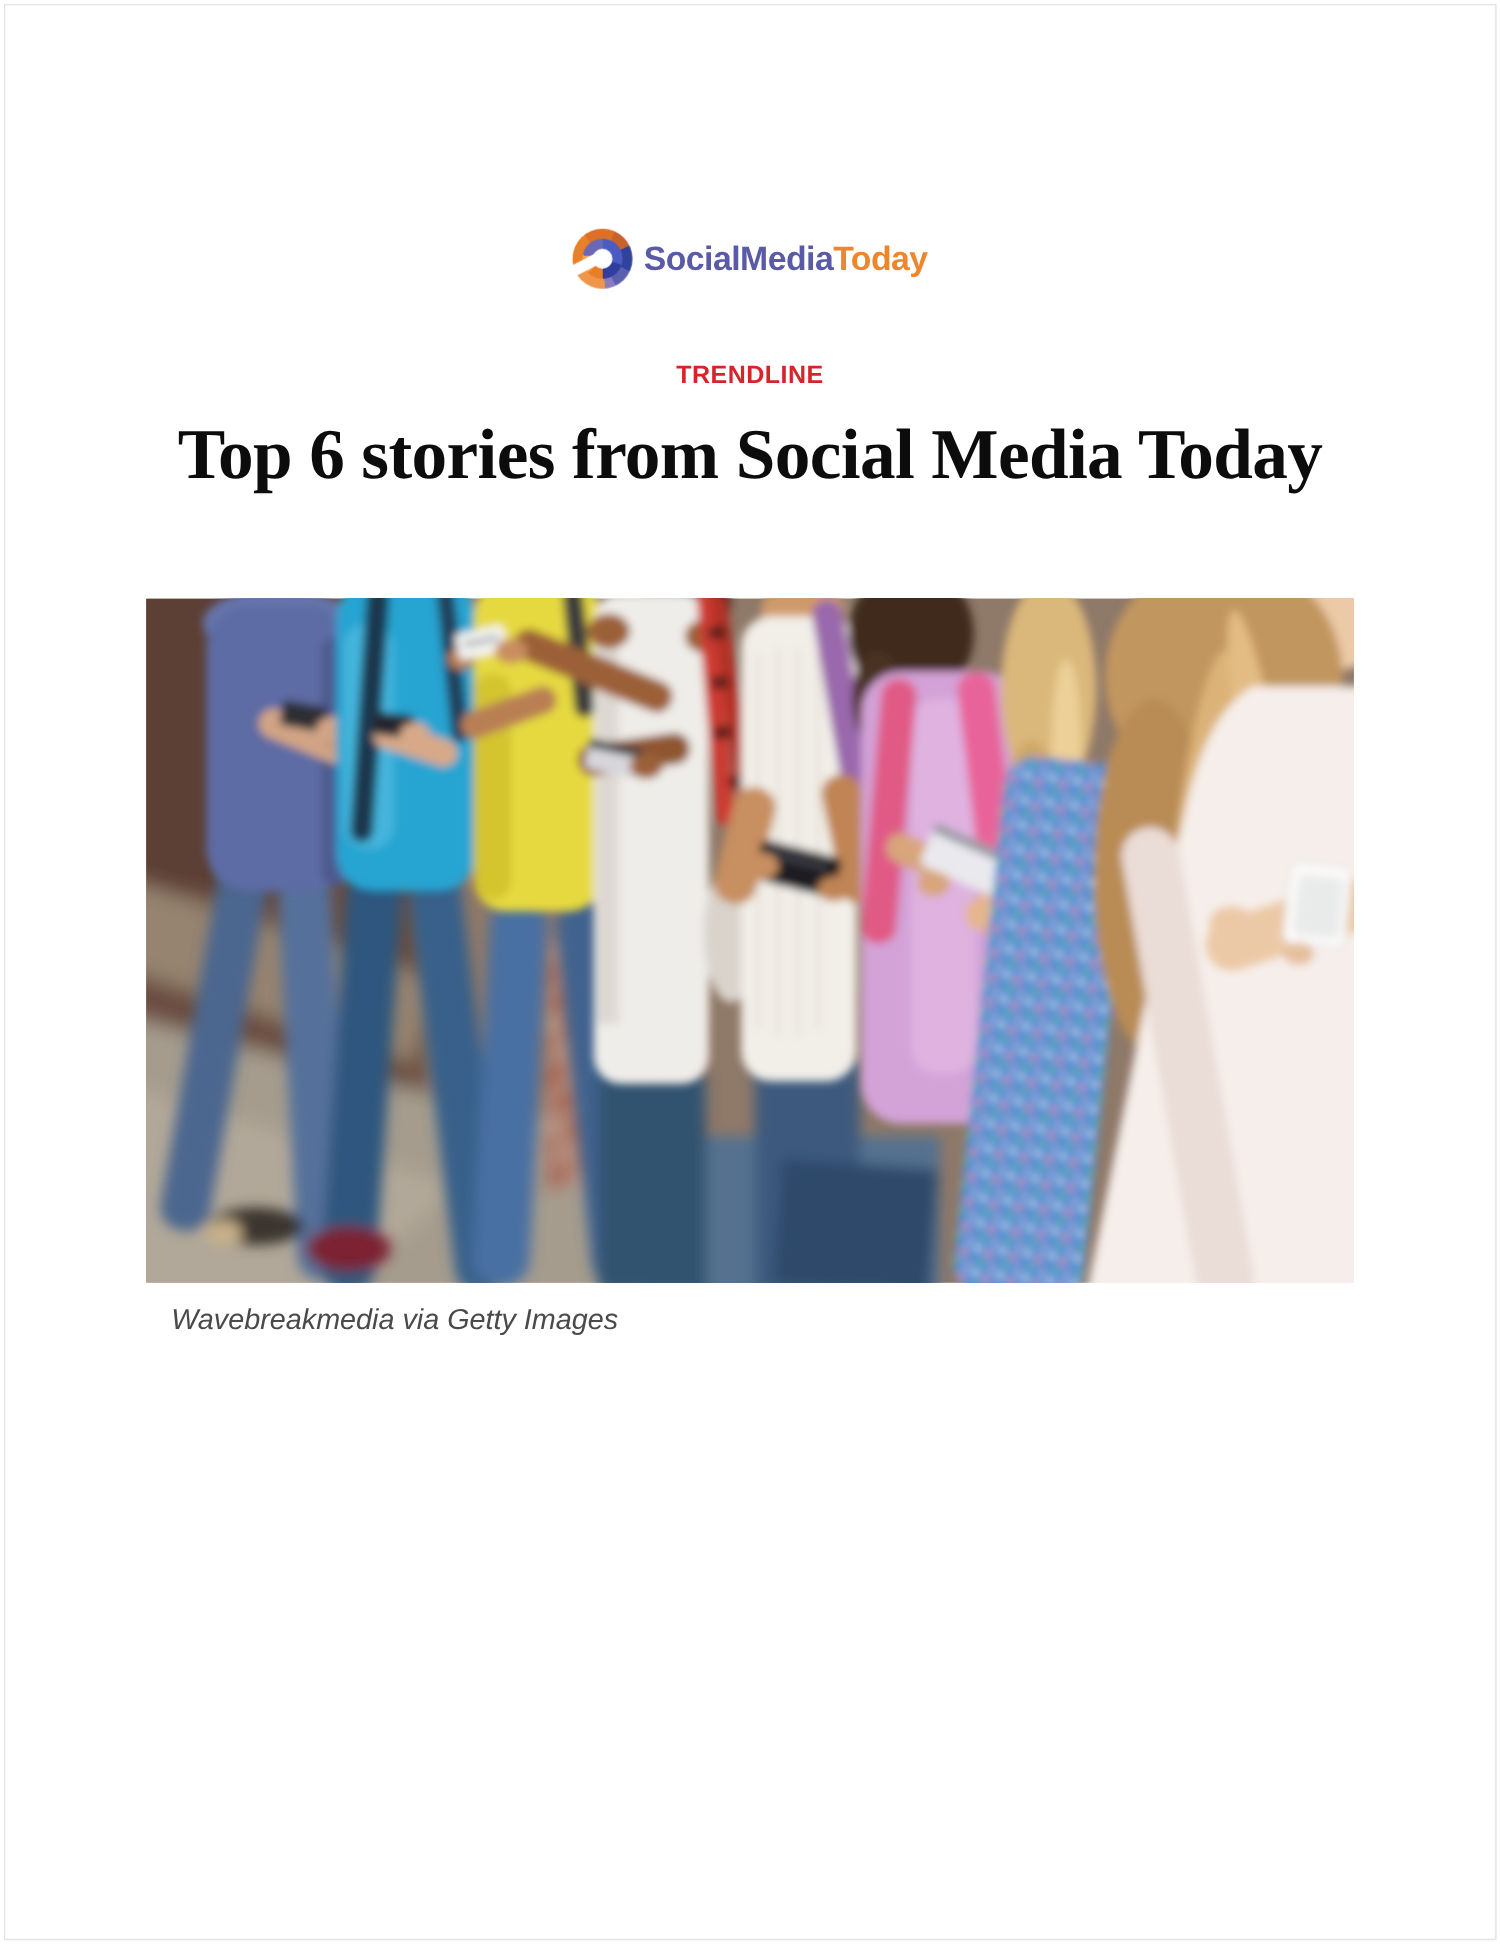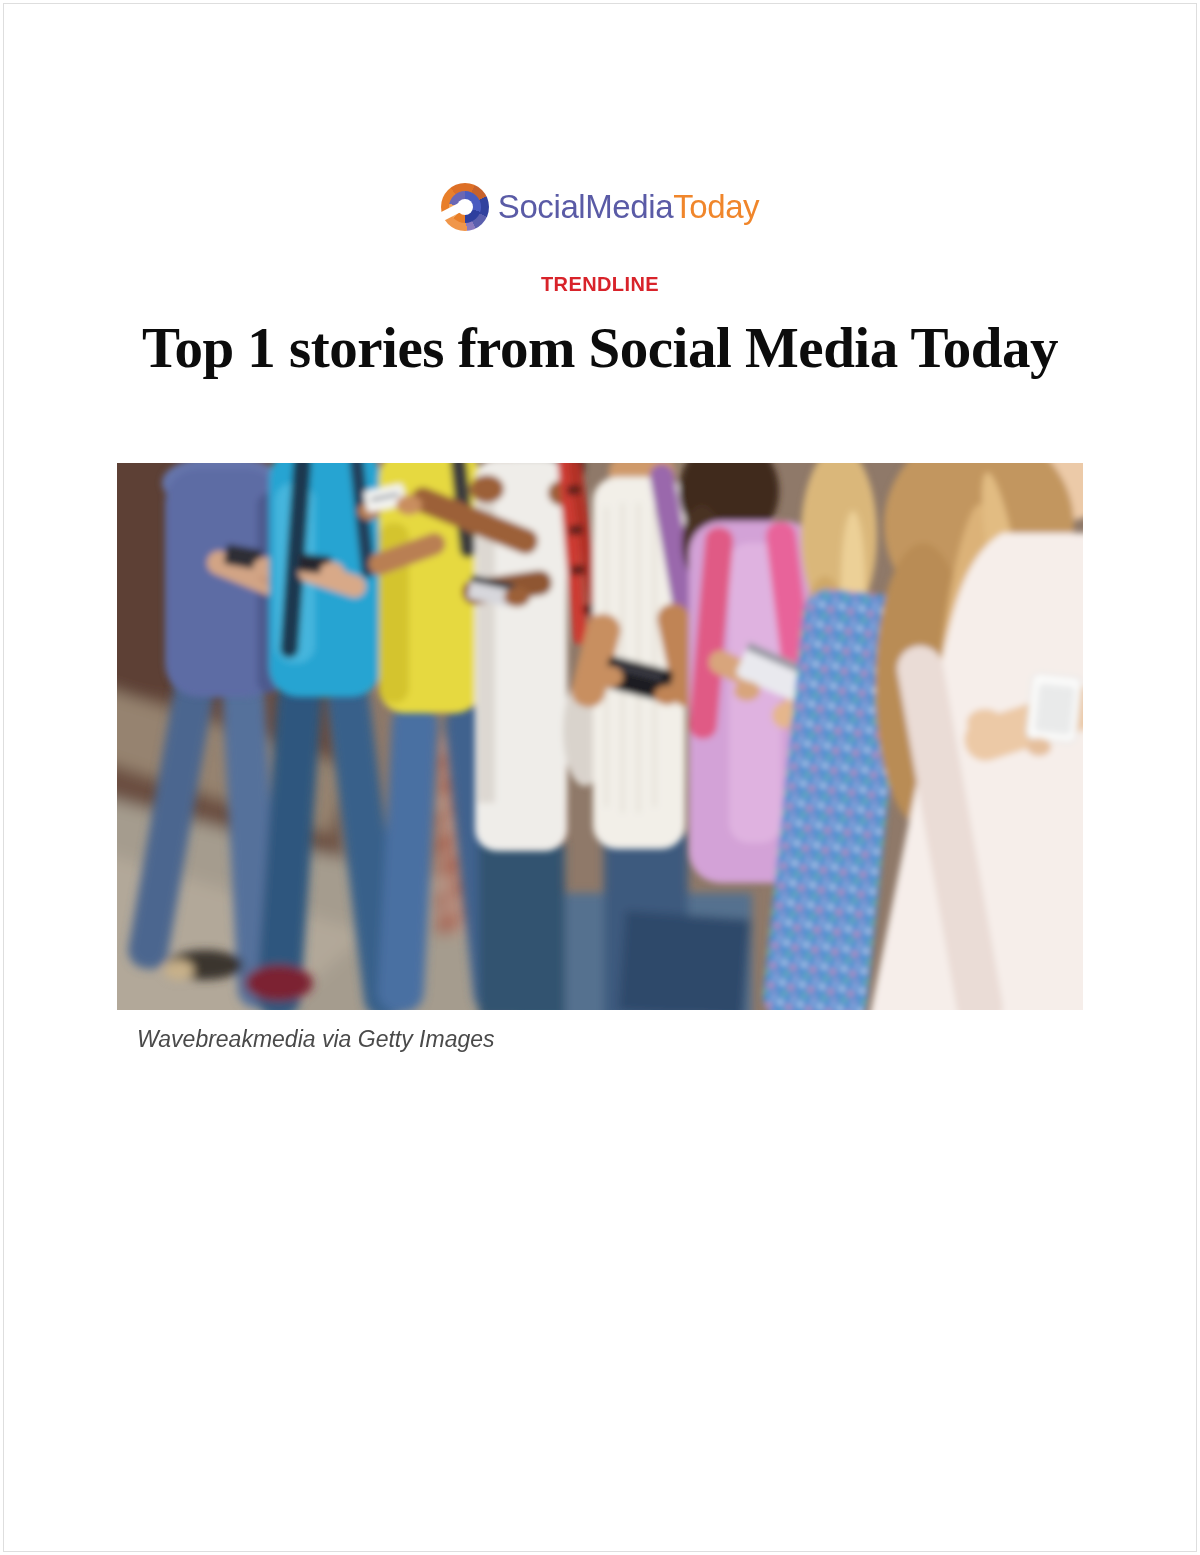--- a/index.html
+++ b/index.html
@@ -34,27 +34,27 @@
   .swirl-inner {
     position:absolute; inset:8px; border-radius:50%;
     background:conic-gradient(from 0deg,
       #4a5cc0 0 30%, #2e3f9e 30% 50%, #e87e28 50% 63%, #f2a45c 63% 78%, #6a67b4 78% 100%);
   }
   .swirl-hole { position:absolute; inset:16px; border-radius:50%; background:#ffffff; }
   .swirl-swoosh {
     position:absolute; left:-5px; top:24px; width:32px; height:9px;
     background:#ffffff; border-radius:6px; transform:rotate(-27deg);
   }
-  .brand-text { font-weight:normal; font-size:33px; letter-spacing:-0.4px; line-height:48px; }
+  .brand-text { font-weight:bold; font-size:27px; letter-spacing:-0.4px; line-height:48px; }
   .brand-blue { color:#5a5ba6; }
   .brand-orange { color:#f0862b; }
 
   
   .kicker {
-    margin-top:42px;
+    margin-top:58px;
     text-align:center;
     color:#d8232a;
     font-size:20px; font-weight:bold; letter-spacing:0.4px;
   }
   .headline {
     margin:15px auto 0;
     max-width:960px;
     text-align:center;
     font-family:"Liberation Serif", serif;
     font-weight:700;
@@ -92,21 +92,21 @@
           <span class="swirl-inner"></span>
           <span class="swirl-hole"></span>
           <span class="swirl-swoosh"></span>
         </span>
         <span class="brand-text"><span class="brand-blue">SocialMedia</span><span class="brand-orange">Today</span></span>
       </a>
     </header>
 
     <main>
       <div class="kicker">TRENDLINE</div>
-      <h1 class="headline">Top 1 stories from Social Media Today</h1>
+      <h1 class="headline">Top 6 stories from Social Media Today</h1>
 
       <figure class="hero">
         <svg class="hero-canvas" viewBox="0 0 966 547" preserveAspectRatio="none" role="img" aria-label="Blurred photo of a row of schoolchildren leaning against a brick wall, all looking down at smartphones">
           <defs>
             <filter id="b8" x="-15%" y="-15%" width="130%" height="130%">
                 <feGaussianBlur stdDeviation="8"></feGaussianBlur>
               </filter>
             <filter id="b5" x="-15%" y="-15%" width="130%" height="130%">
                 <feGaussianBlur stdDeviation="5"></feGaussianBlur>
               </filter>

